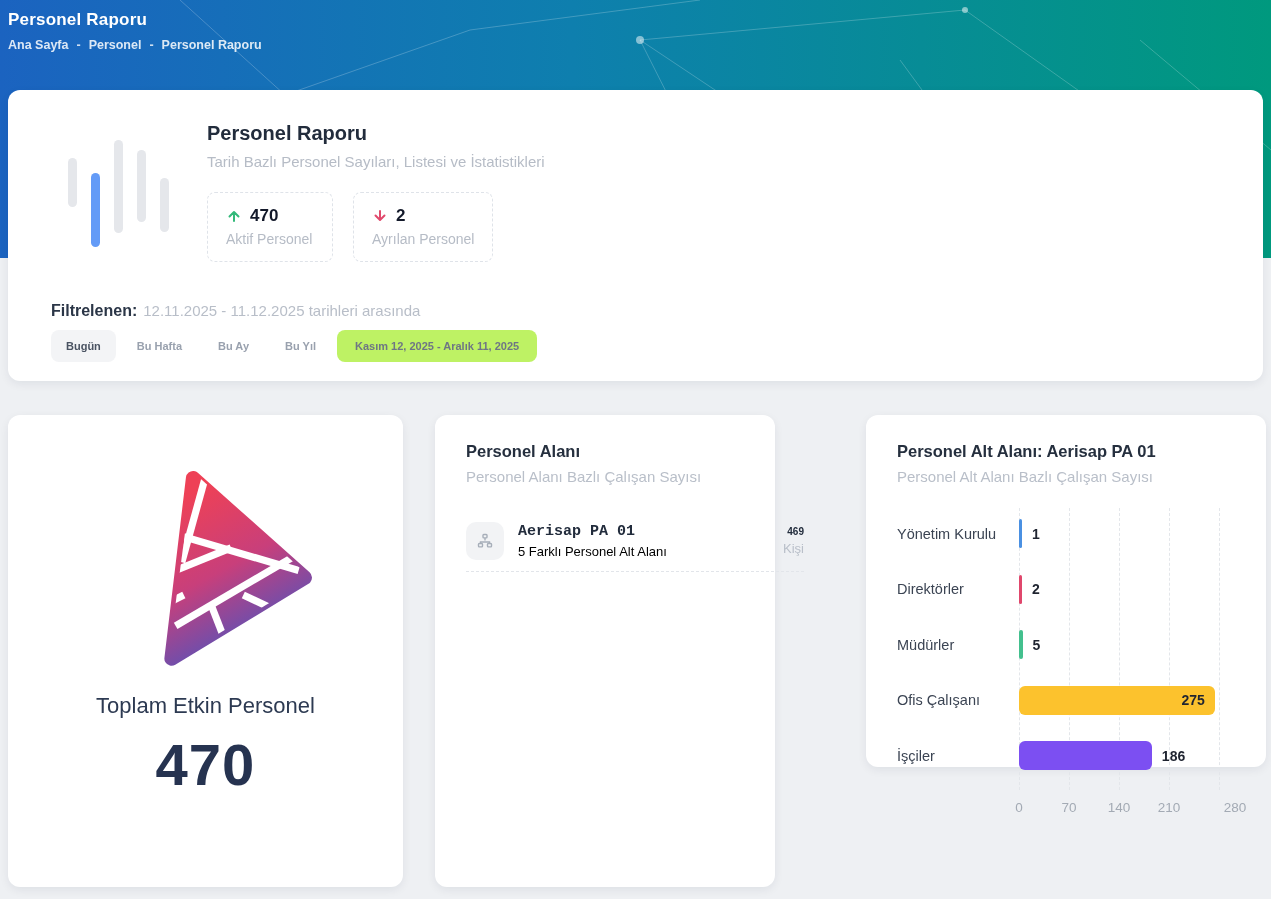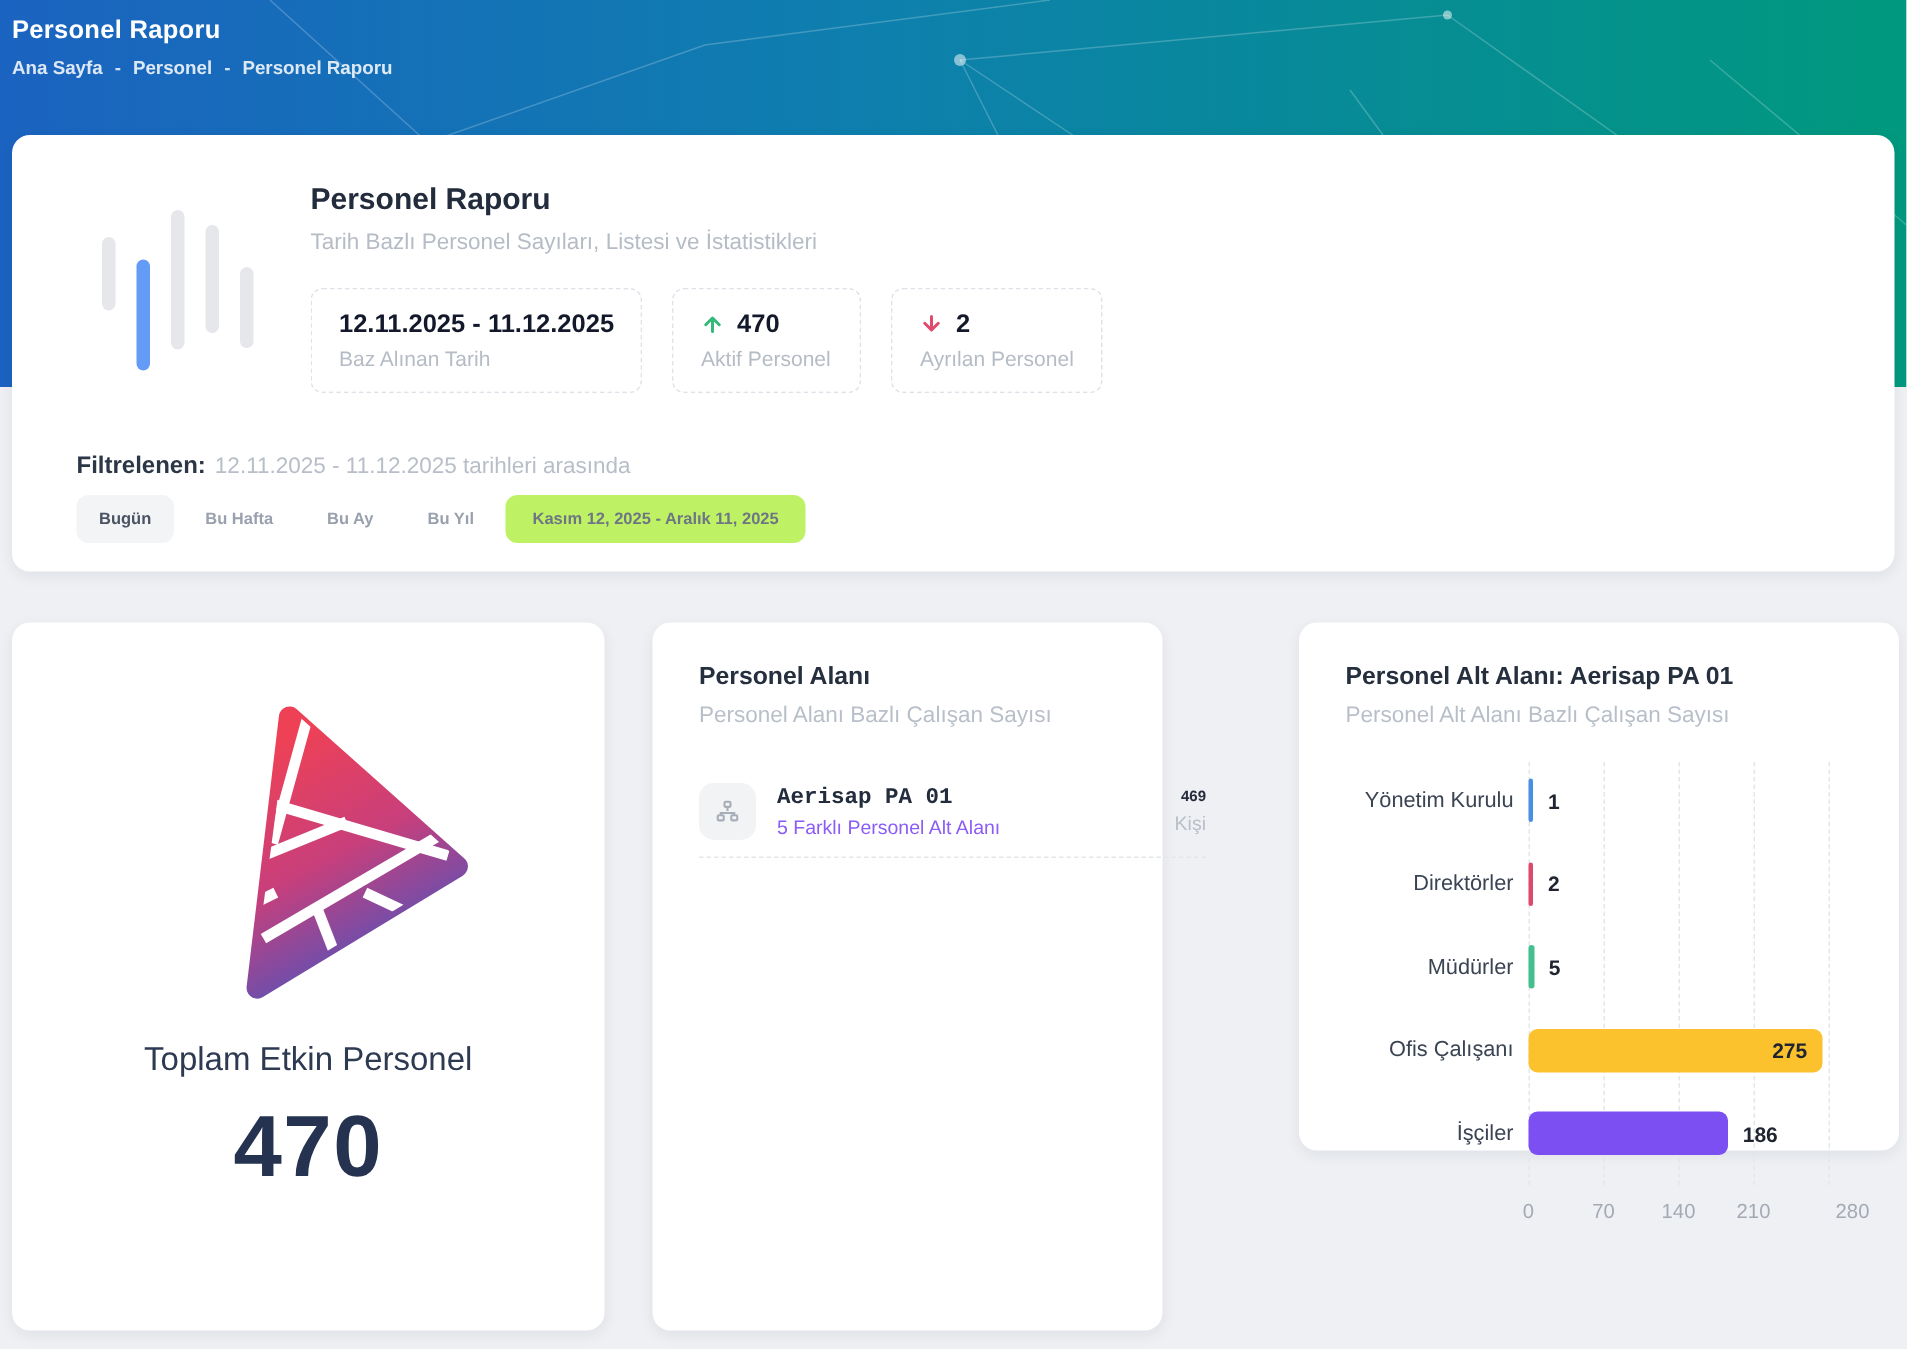--- a/index.html
+++ b/index.html
@@ -82,34 +82,34 @@
   .bc-title { position:absolute; left:31px; top:27px; font-size:16.5px; font-weight:700; color:#252f3e; }
   .bc-sub   { position:absolute; left:31px; top:53px; font-size:15px; color:#b9bfc9; }
 
   .pa-item { position:absolute; left:31px; top:98px; width:338px; height:56px; display:flex; align-items:center; }
   .pa-ic {
     width:38px; height:38px; border-radius:10px; background:#f2f3f5;
     display:flex; align-items:center; justify-content:center; flex:none;
   }
   .pa-texts { margin-left:14px; flex:1; }
   .pa-name   { font-size:15px; font-weight:700; color:#222c3c;font-family:Liberation Mono, monospace; }
-  .pa-detail { font-size:13px; color:#8b5cf6; margin-top:4px; }
+  .pa-detail { font-size:13px; color:#000000; margin-top:4px; }
   .pa-nums { text-align:right; }
   .pa-value { font-size:10px; font-weight:700; color:#222c3c; }
   .pa-unit  { font-size:13px; color:#b9bfc9; margin-top:4px; }
   .pa-divider { position:absolute; left:31px; top:156px; width:338px; border-bottom:1px dashed #e2e5ea; }
 
   
   .chart { position:absolute; left:31px; top:93px; width:345px; height:312px; }
   .chart .gridline {
     position:absolute; top:0; height:282px; width:0;
     border-left:1px dashed #e3e6ea;
   }
   .chart .row-label {
-    position:absolute; left:0; width:112px; text-align:right;
+    position:absolute; left:0; width:112px; 
     font-size:14.5px; color:#3b4453; white-space:nowrap; overflow:hidden;
     line-height:18px;
   }
   .chart .bar { position:absolute; border-radius:6px; }
   .chart .bar-val { position:absolute; font-size:14px; font-weight:700; color:#1f2430; line-height:16px; }
   .chart .tick {
     position:absolute; top:292px; transform:translateX(-50%);
     font-size:13.5px; color:#a3aab4;
   }
 </style>
@@ -159,24 +159,20 @@
       <div class="eq-bar eq-b2"></div>
     <div class="eq-bar eq-b3"></div>
       <div class="eq-bar eq-b4"></div>
     <div class="eq-bar eq-b5"></div>
   </div>
   <div class="rc-title">Personel Raporu</div>
   <div class="rc-sub">Tarih Bazlı Personel Sayıları, Listesi ve İstatistikleri</div>
 
   <div class="stat-row">
     <div class="stat-box">
-      <div class="stat-value">12.11.2025 - 11.12.2025</div>
-      <div class="stat-label">Baz Alınan Tarih</div>
-    </div>
-    <div class="stat-box">
       <div class="stat-value">
         <svg width="16" height="16" viewBox="0 0 16 16">
           <path d="M8 13 V5 M3.5 8.5 L8 4 l4.5 4.5" fill="none" stroke="#34b97a" stroke-width="2" stroke-linecap="round" stroke-linejoin="round"></path>
         </svg>
         <span>470</span>
       </div>
       <div class="stat-label">Aktif Personel</div>
     </div>
     <div class="stat-box">
       <div class="stat-value">

